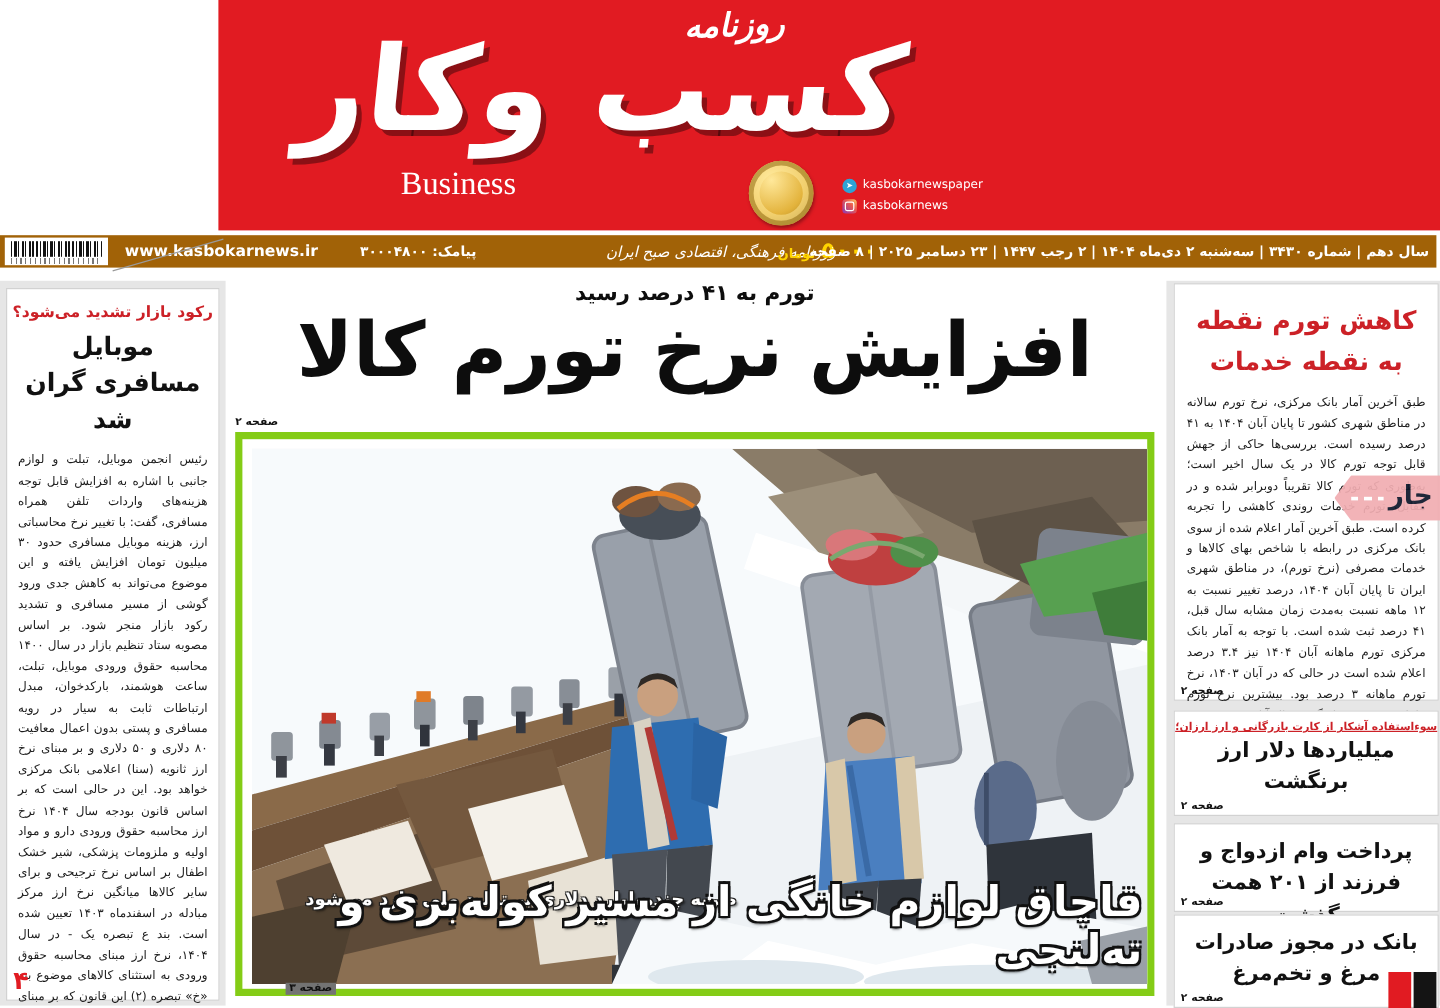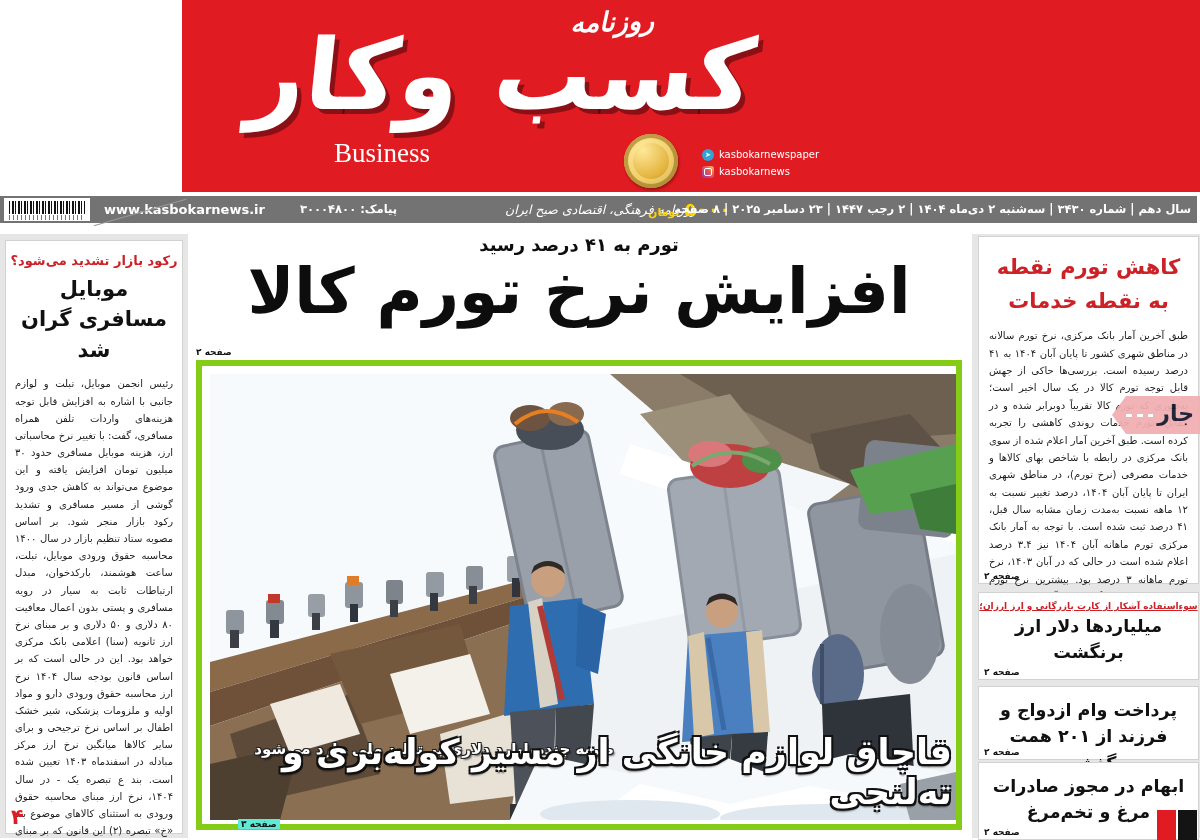--- a/index.html
+++ b/index.html
@@ -18,21 +18,21 @@
         background:radial-gradient(circle at 35% 30%,#ffe89a,#e3b33c 55%,#8f6a10);
         box-shadow:inset 0 0 0 4px rgba(143,106,16,.55), inset 0 0 0 9px rgba(255,235,160,.5), 1px 2px 3px rgba(0,0,0,.35);}
   .social{position:absolute;left:520px;top:146px;color:#fff;font-size:10px;}
   .social .row{display:flex;align-items:center;gap:5px;height:17px;direction:ltr;}
   .sicon{width:12px;height:12px;border-radius:50%;display:inline-flex;align-items:center;justify-content:center;
          font-size:7px;color:#fff;}
   .sicon.tg{background:#2ea3d6;}
   .sicon.ig{border-radius:3px;background:linear-gradient(45deg,#8a3ab9,#e95950 60%,#fccc63);}
   .ig-in{width:6px;height:6px;border:1px solid #fff;border-radius:2px;}
   
-  .infobar{position:absolute;left:0;top:196px;width:1197px;height:27px;background:#737373;color:#fff;}
+  .infobar{position:absolute;left:0;top:196px;width:1197px;height:27px;background:#a16207;color:#fff;}
   .barcode{position:absolute;left:4px;top:2px;width:86px;height:23px;background:#fff;}
   .barcode .lines{position:absolute;left:5px;top:3px;right:5px;height:13px;
       background:repeating-linear-gradient(90deg,#111 0 1px,transparent 1px 3px,#111 3px 5px,transparent 5px 6px);}
   .barcode .nums{position:absolute;left:5px;bottom:1px;right:5px;height:5px;
       background:repeating-linear-gradient(90deg,#777 0 1px,transparent 1px 4px);}
   .ib-web{position:absolute;left:104px;top:0;line-height:27px;font-size:13px;font-weight:bold;}
   .ib-sms{position:absolute;left:300px;top:0;line-height:27px;font-size:11.5px;font-weight:bold;direction:rtl;}
   .ib-tagline{position:absolute;left:505px;top:0;line-height:27px;font-size:12.5px;font-style:italic;direction:rtl;}
   .ib-price{position:absolute;left:648px;top:0;line-height:27px;direction:rtl;color:#ffd400;white-space:nowrap;}
   .ib-price .amt{font-size:19px;font-weight:900;}
@@ -59,21 +59,21 @@
   
   .photo-frame{position:absolute;left:196px;top:360px;width:766px;height:470px;background:#fff;
                border:6px solid #84cc16;box-sizing:border-box;padding:8px;}
   .photo-inner{position:relative;width:746px;height:446px;overflow:hidden;background:#eef1f4;}
   .ph-kicker{position:absolute;left:14px;bottom:62px;width:390px;direction:rtl;text-align:right;
              color:#fff;font-size:15px;font-weight:900;
              text-shadow:-1px -1px 0 #222,1px -1px 0 #222,-1px 1px 0 #222,1px 1px 0 #222,2px 2px 2px rgba(0,0,0,.6);}
   .ph-title{position:absolute;left:4px;right:4px;bottom:8px;direction:rtl;text-align:right;color:#fff;
             font-size:35px;font-weight:900;letter-spacing:-.5px;
             text-shadow:-2px -2px 0 #111,2px -2px 0 #111,-2px 2px 0 #111,2px 2px 0 #111,0 3px 2px rgba(0,0,0,.65);}
-  .ph-pageref{position:absolute;left:36px;bottom:-5px;font-size:9px;font-weight:bold;direction:rtl;color:#111;background:#5eead4;padding:0 3px;}
+  .ph-pageref{position:absolute;left:36px;bottom:-5px;font-size:9px;font-weight:bold;direction:rtl;color:#111;background:#737373;padding:0 3px;}
   
   .rc1{left:978px;top:236px;width:219px;height:346px;}
   .rc1-title{font-size:21px;font-weight:900;line-height:1.6;margin:14px 10px 0;}
   .rc1-body{font-size:10px;line-height:1.74;text-align:justify;color:#1c1c1c;margin:9px 10px 0;}
   .rc2{left:978px;top:592px;width:219px;height:86px;}
   .rc2-kicker{font-size:9px;margin-top:8px;text-decoration:underline;}
   .rc-title{font-size:17.5px;font-weight:900;color:#111;text-align:center;line-height:1.5;margin:2px 8px 0;}
   .rc3{left:978px;top:686px;width:219px;height:72px;}
   .rc4{left:978px;top:762px;width:219px;height:76px;}
   .rc3 .rc-title,.rc4 .rc-title{margin-top:10px;}
@@ -285,21 +285,21 @@
     <div class="rc-title">میلیاردها دلار ارز برنگشت</div>
     <div class="pageref">صفحه ۲</div>
   </div>
 
   <div class="card rc3">
     <div class="rc-title">پرداخت وام ازدواج و فرزند از ۲۰۱ همت گذشت</div>
     <div class="pageref">صفحه ۲</div>
   </div>
 
   <div class="card rc4">
-    <div class="rc-title">ابهام در مجوز صادرات مرغ و تخم‌مرغ</div>
+    <div class="rc-title">بانک در مجوز صادرات مرغ و تخم‌مرغ</div>
     <div class="pageref">صفحه ۲</div>
   </div>
 
   <div class="watermark">
     <div class="wm-dash"></div>
     <div class="wm-letter">جار</div>
   </div>
 
   <div class="corner-red"></div>
   <div class="corner-black"></div>

